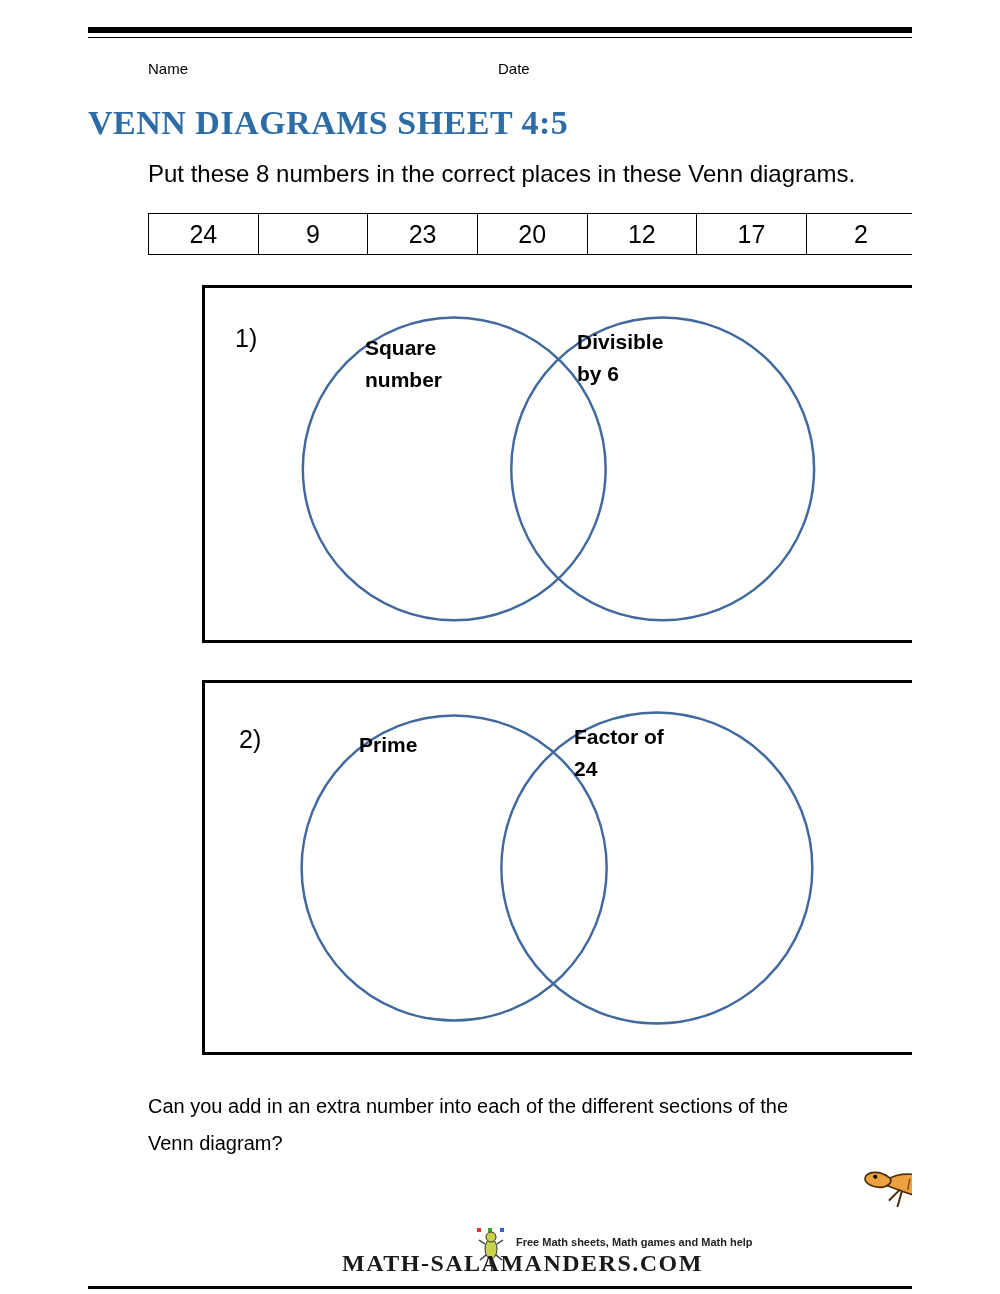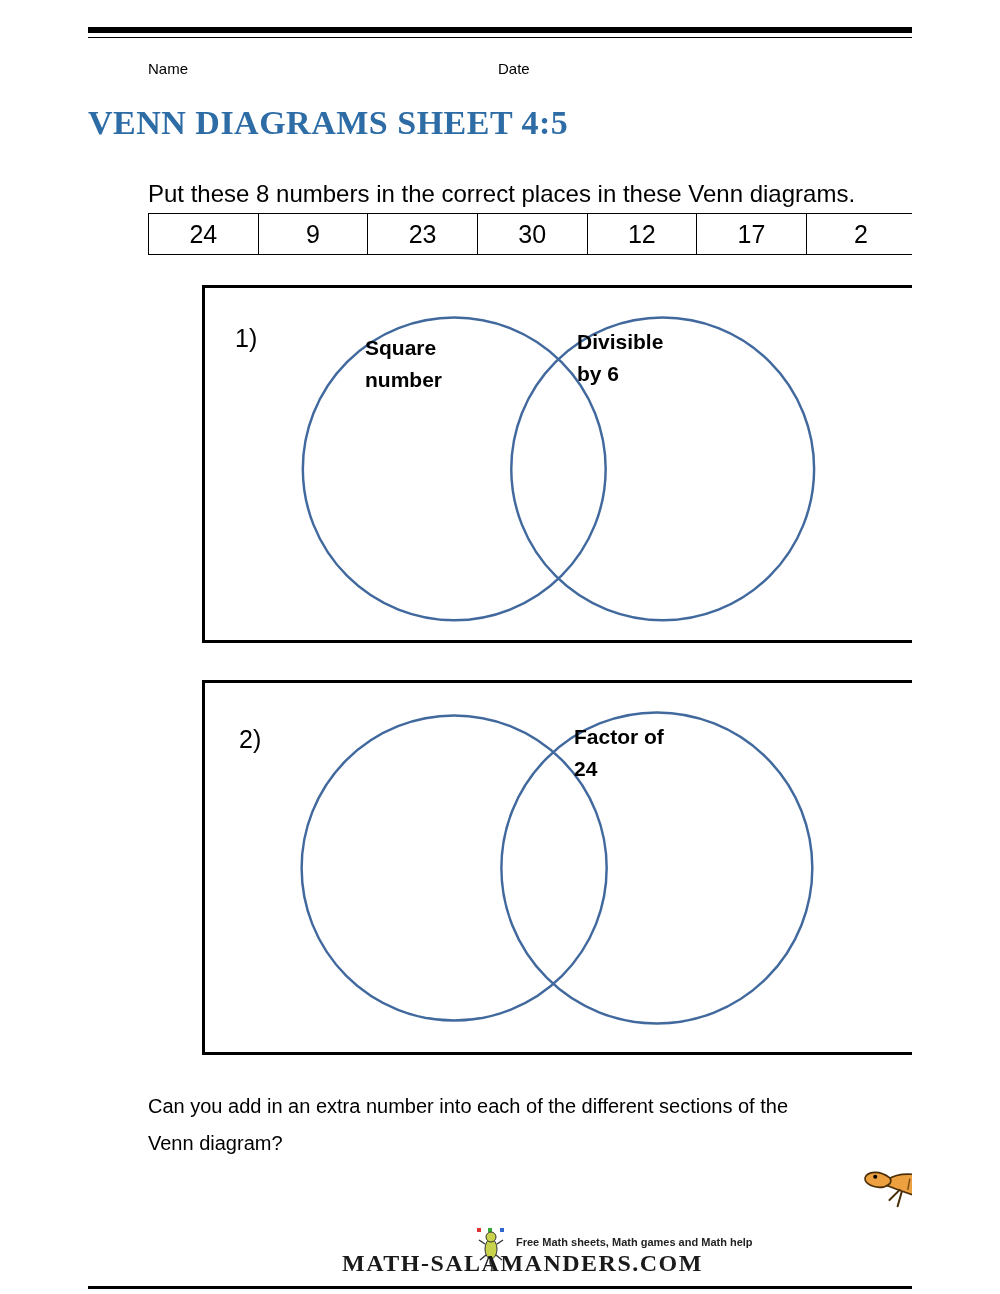--- a/index.html
+++ b/index.html
@@ -31,21 +31,21 @@
     position:absolute; right:4px; bottom:0; line-height:1;
     font-family:"Liberation Serif", serif; font-weight:bold; font-size:42px;
   }
   .gecko-logo { position:absolute; left:4px; top:4px; }
 
   .page-title {
     position:absolute; left:0; right:0; top:104px; text-align:left;
     font-family:"Liberation Serif", serif; font-weight:bold; font-size:34px;
     color:var(--title-blue,#2e6ca6); letter-spacing:0.5px;
   }
-  .instruction { position:absolute; left:60px; top:160px; font-size:24px;margin-top:20px; }
+  .instruction { position:absolute; left:60px; top:160px; font-size:24px; }
 
   .numbers { position:absolute; left:60px; top:213px; width:878px; display:flex; }
   .number-cell {
     flex:1; height:42px; border:1px solid #000; border-right:none;
     display:flex; align-items:center; justify-content:center; font-size:25px;
   }
   .number-cell:last-child { border-right:1px solid #eab308; }
 
   .venn-box { position:absolute; left:114px; width:768px; border:3px solid #000; background:#fff; }
   #venn1 { top:285px; height:358px; }
@@ -106,21 +106,21 @@
   </div>
 
   <h1 class="page-title">VENN DIAGRAMS SHEET 4:5</h1>
 
   <p class="instruction">Put these 8 numbers in the correct places in these Venn diagrams.</p>
 
   <div class="numbers">
     <div class="number-cell">24</div>
     <div class="number-cell">9</div>
     <div class="number-cell">23</div>
-    <div class="number-cell">30</div>
+    <div class="number-cell">20</div>
     <div class="number-cell">12</div>
     <div class="number-cell">17</div>
     <div class="number-cell">2</div>
     <div class="number-cell">36</div>
   </div>
 
   <div class="venn-box" id="venn1">
     <svg class="venn-svg" viewBox="0 0 768 358">
       <circle cx="250" cy="184" r="154"></circle>
       <circle cx="462" cy="184" r="154"></circle>
@@ -131,20 +131,21 @@
     <div class="circle-label right-label">Divisible
 by 6</div>
   </div>
 
   <div class="venn-box" id="venn2">
     <svg class="venn-svg" viewBox="0 0 768 375">
       <circle cx="250" cy="188" r="155"></circle>
       <circle cx="456" cy="188" r="158"></circle>
     </svg>
     <span class="q-num">2)</span>
+    <div class="circle-label left-label">Prime</div>
     <div class="circle-label right-label">Factor of
 24</div>
   </div>
 
   <p class="question">Can you add in an extra number into each of the different sections of the
 Venn diagram?</p>
 
   <div class="salamander-wrap">
     <svg width="178" height="102" viewBox="0 0 175 100">
       <g stroke="#4a2e08" stroke-width="1.6" fill="var(--salamander-orange,#eda03f)" stroke-linejoin="round">

